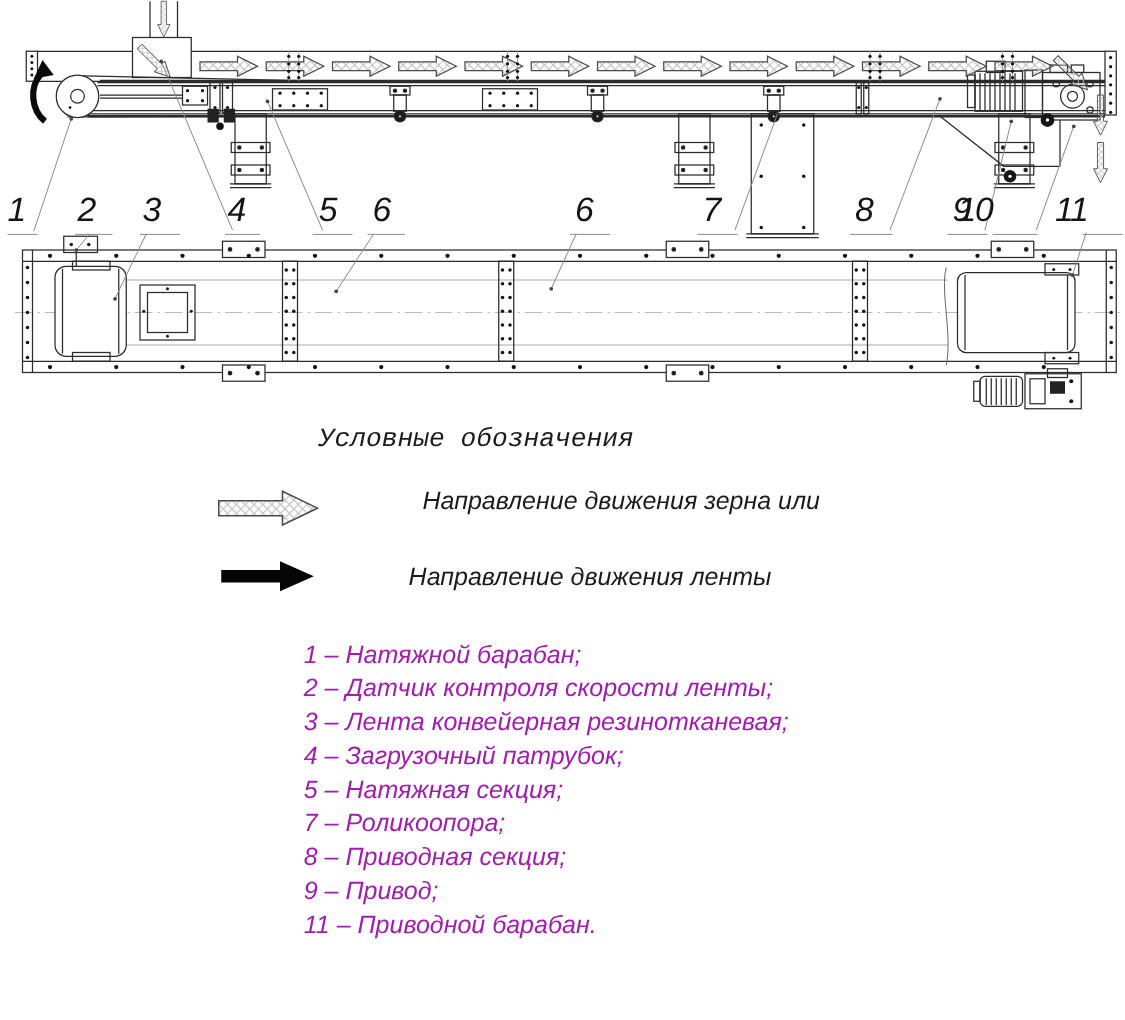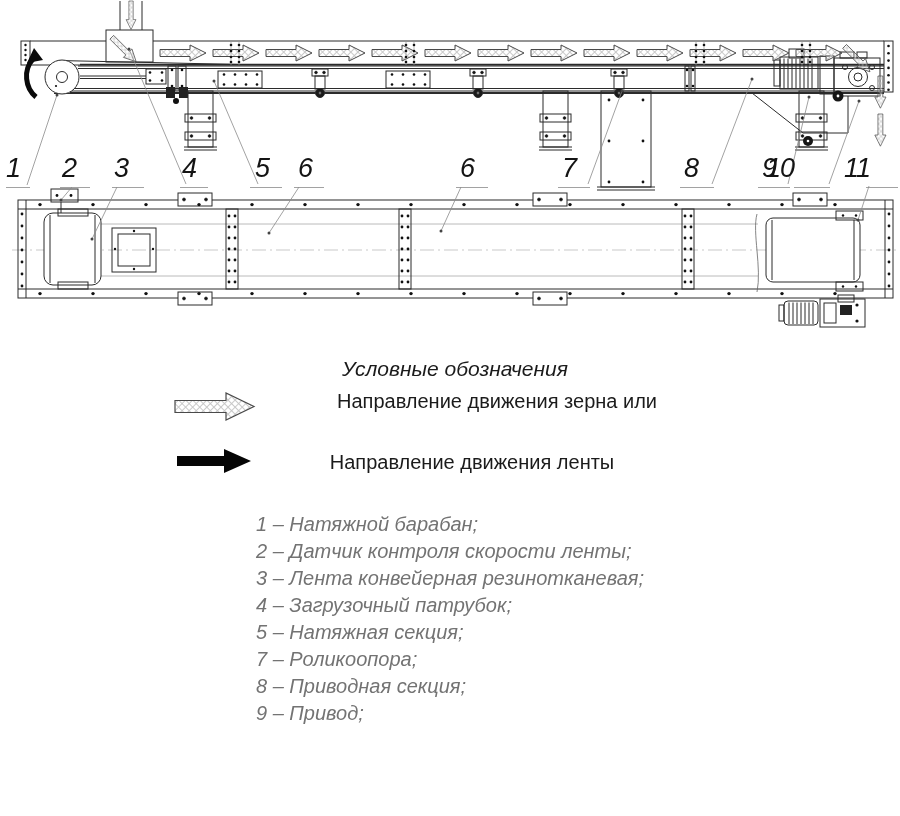--- a/index.html
+++ b/index.html
@@ -1,28 +1,28 @@
 <!DOCTYPE html>
 <html><head>
 <meta charset="utf-8">
 <style>
   html,body{margin:0;padding:0;background:#ffffff;}
   .page{position:relative;width:900px;height:816px;background:#fff;overflow:hidden;
         font-family:"Liberation Sans", sans-serif;color:#1f1f1f;}
   svg.dwg{position:absolute;left:0;top:0;}
   .callout{position:absolute;font-style:italic;font-size:27px;line-height:30px;
            color:#141414;letter-spacing:-1px;}
-  .legend-title{position:absolute;left:255px;top:357px;width:400px;text-align:center;
-                font-style:italic;font-size:21px;color:#1b1b1b;}
-  .legend-label{position:absolute;font-size:20px;color:#1b1b1b;
+  .legend-title{position:absolute;left:255px;top:341px;width:400px;
+                font-style:italic;font-size:21px;color:#1b1b1b;font-family:Liberation Mono, monospace;}
+  .legend-label{position:absolute;font-style:italic;font-size:20px;color:#1b1b1b;
                 width:400px;text-align:center;line-height:24px;}
   .lab1{left:297px;top:389px;}
   .lab2{left:272px;top:450px;}
-  .parts{position:absolute;left:256px;top:511px;font-style:italic;font-size:20px;
-         line-height:27px;color:#737373;white-space:nowrap;}
+  .parts{position:absolute;left:243px;top:511px;font-style:italic;font-size:20px;
+         line-height:27px;color:#a21caf;white-space:nowrap;}
   .parts div{height:27px;}
 </style>
 </head>
 <body>
 
 <div class="page">
 
 <svg class="dwg" width="900" height="816" viewBox="0 0 900 816">
   <defs>
     <pattern id="xh" width="5" height="5" patternUnits="userSpaceOnUse" patternTransform="rotate(45)">
@@ -501,15 +501,16 @@
 
 <div class="parts">
   <div>1 – Натяжной барабан;</div>
   <div>2 – Датчик контроля скорости ленты;</div>
   <div>3 – Лента конвейерная резинотканевая;</div>
   <div>4 – Загрузочный патрубок;</div>
   <div>5 – Натяжная секция;</div>
   <div>7 – Роликоопора;</div>
   <div>8 – Приводная секция;</div>
   <div>9 – Привод;</div>
+  <div>11 – Приводной барабан.</div>
 </div>
 
 </div>
 
 </body></html>

